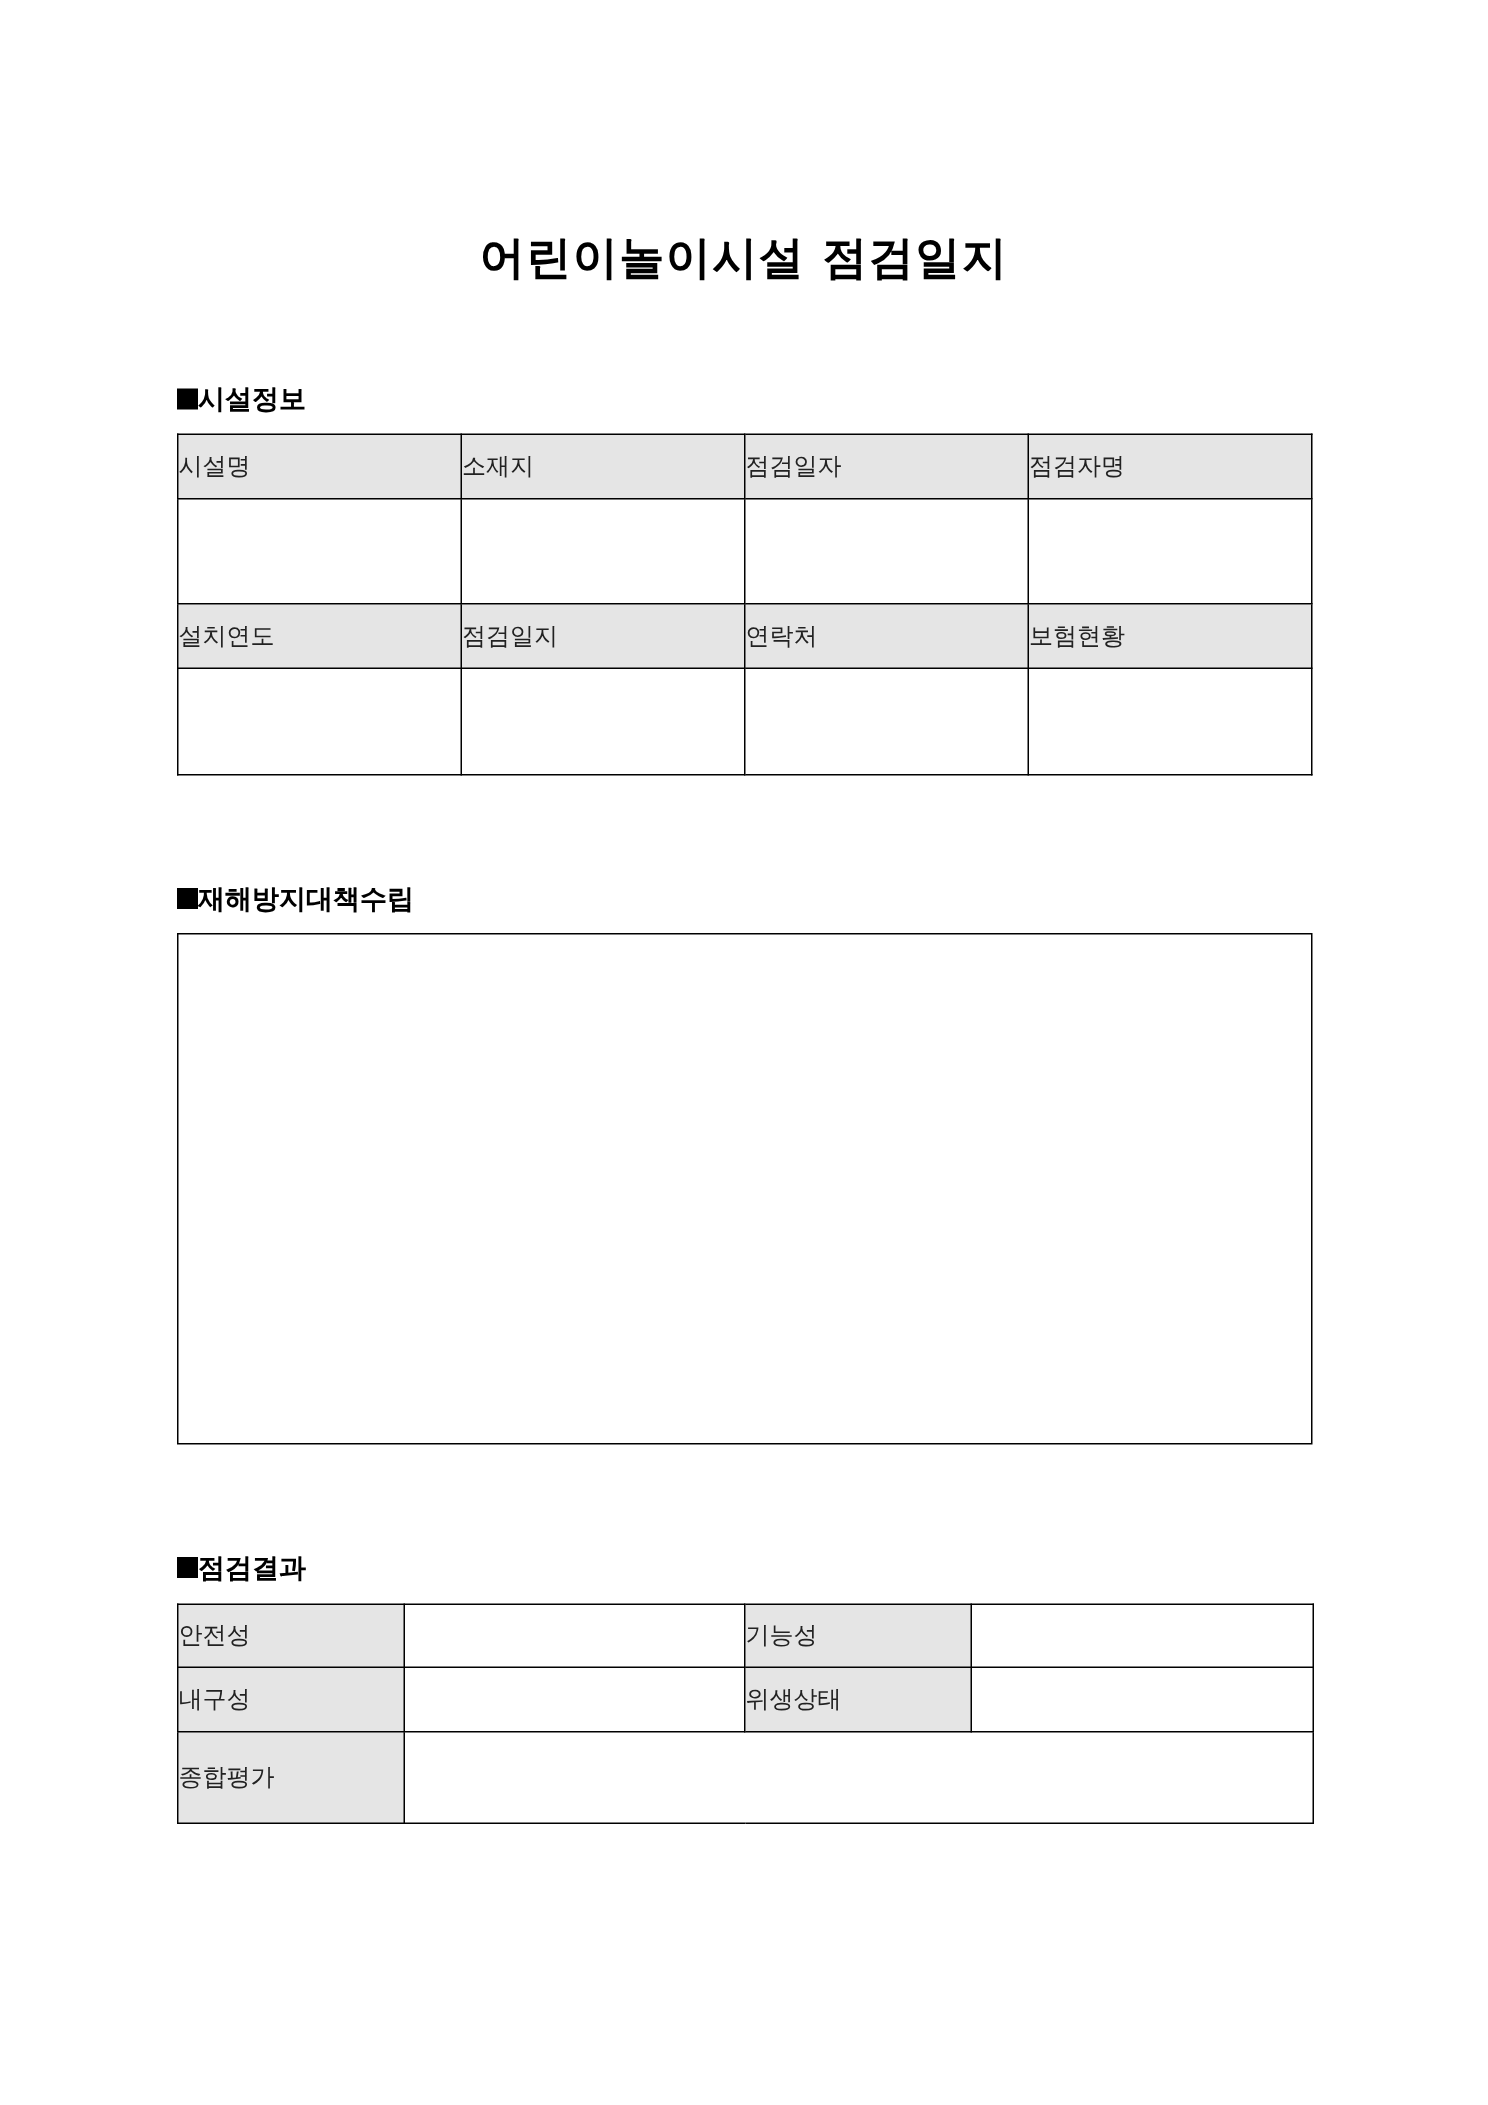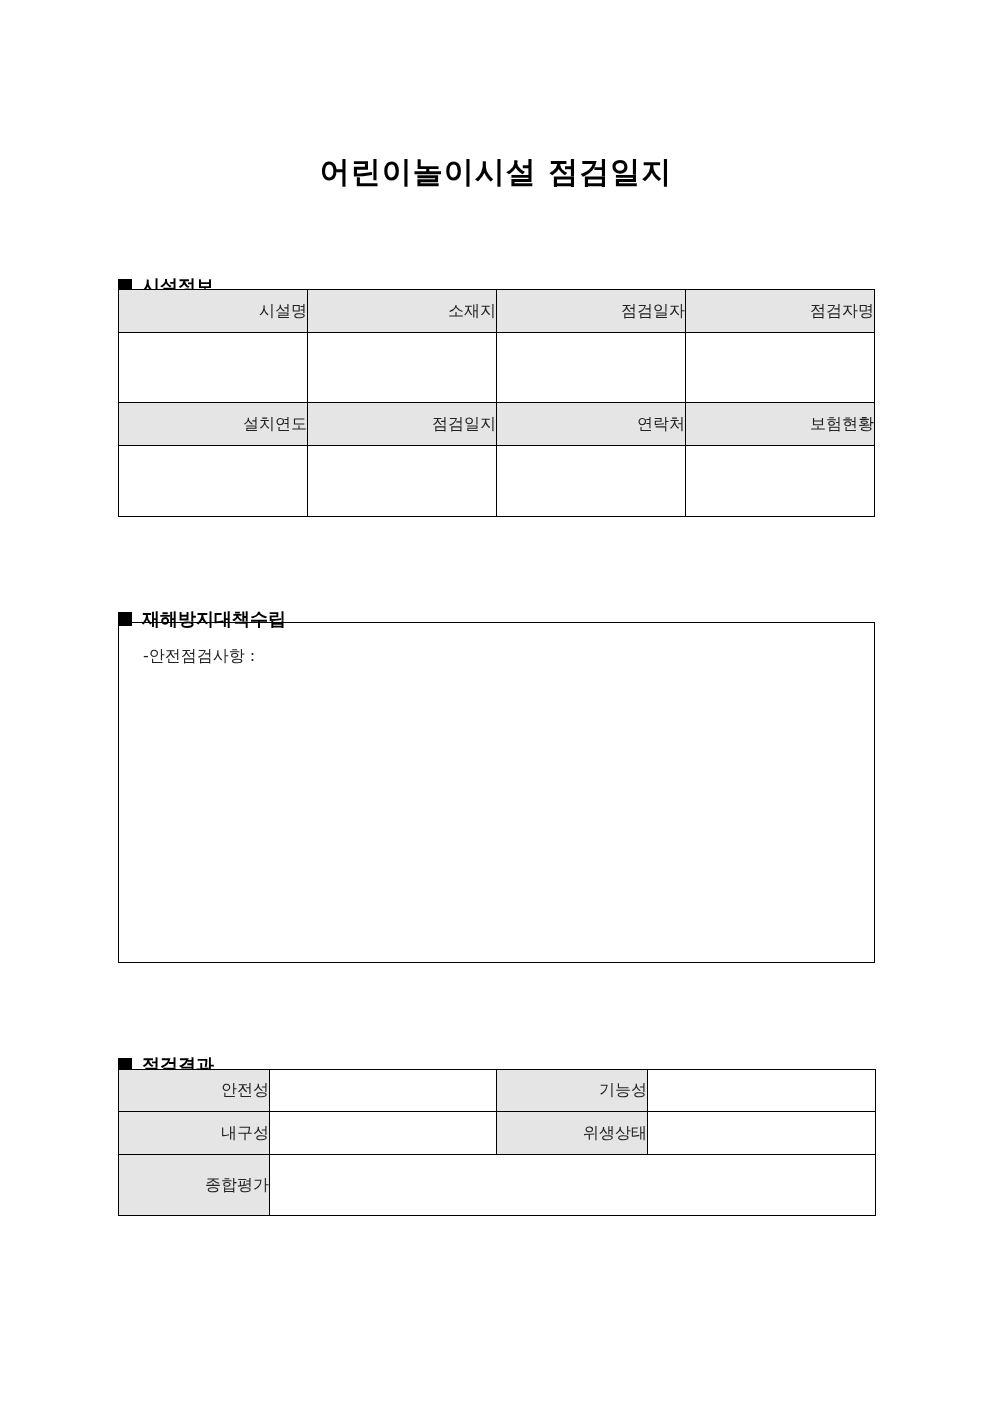--- a/index.html
+++ b/index.html
@@ -4,29 +4,29 @@
 <style>
   * { box-sizing: border-box; margin: 0; padding: 0; }
   html, body { width: 992px; height: 1403px; background: #ffffff; }
   body { position: relative; font-family: "DejaVu Sans", "Liberation Sans", sans-serif; color: #000; }
   .title {
     position: absolute; left: 0; width: 992px; top: 152px;
     text-align: center; font-size: 30px; font-weight: bold; letter-spacing: 1px;
   }
   .section-head {
     position: absolute; left: 118px; font-size: 18px; font-weight: bold;
-    display: flex; align-items: center; gap: 10px; margin-top: 20px;
+    display: flex; align-items: center; 
   }
   .square { display: inline-block; width: 14px; height: 14px; background: #000; }
   table.grid {
     position: absolute; left: 118px; width: 757px;
     border-collapse: collapse; table-layout: fixed;
   }
   table.grid td {
-    border: 1.5px solid #000; text-align: right; vertical-align: middle;
+    border: 1.5px solid #000; text-align: left; vertical-align: middle;
     font-size: 16px; color: #222;
   }
   td.hdr { background: #e5e5e5; }
   .box {
     position: absolute; left: 118px; top: 622px; width: 757px; height: 341px;
     border: 1.5px solid #000; padding: 20px 24px;
   }
   .box .line { font-size: 16px; line-height: 26.5px; color: #222; }
 </style>
 </head>
@@ -67,24 +67,20 @@
   </tr>
 </tbody>
   </table>
 
 <div class="section-head" style="top:587px;">
   <span class="square"></span>
   <span>재해방지대책수립</span>
 </div>
 
 <div class="box">
-  <div class="line">
-    <span>-안전점검사항 :</span>
-    <span></span>
-  </div>
 </div>
 
 <div class="section-head" style="top:1033px;">
   <span class="square"></span>
   <span>점검결과</span>
 </div>
 
 <table class="grid" style="top:1069px;">
   <colgroup>
     <col style="width:151px;">

